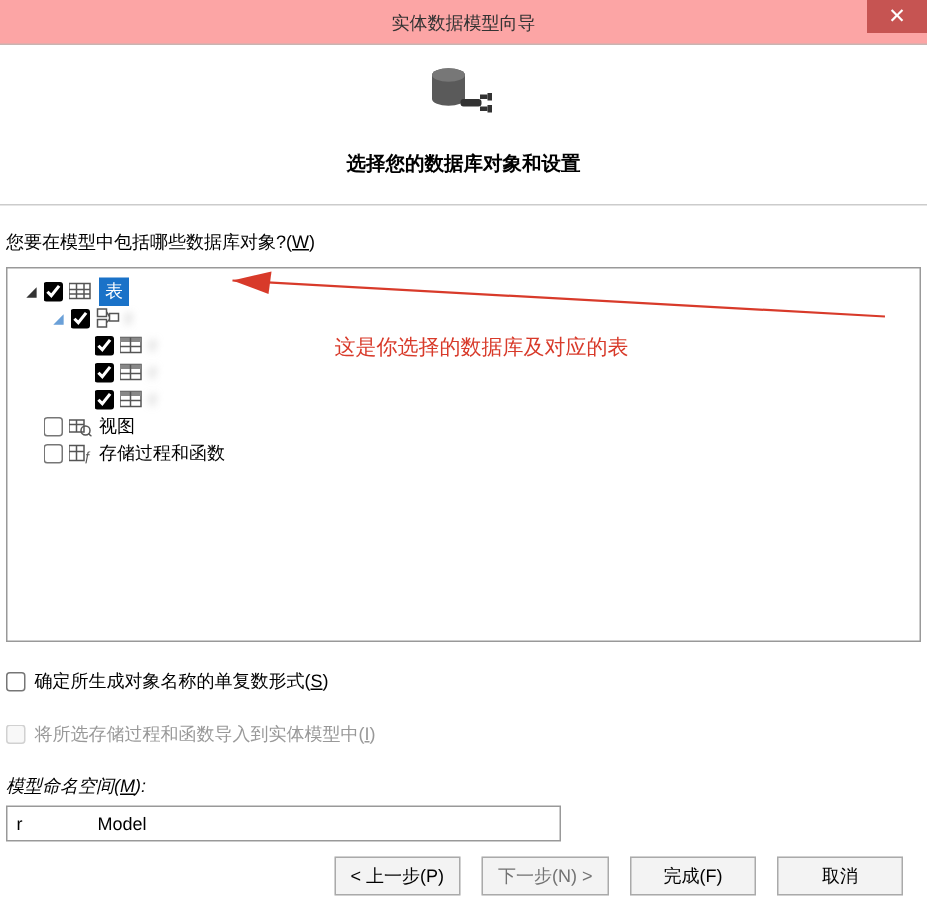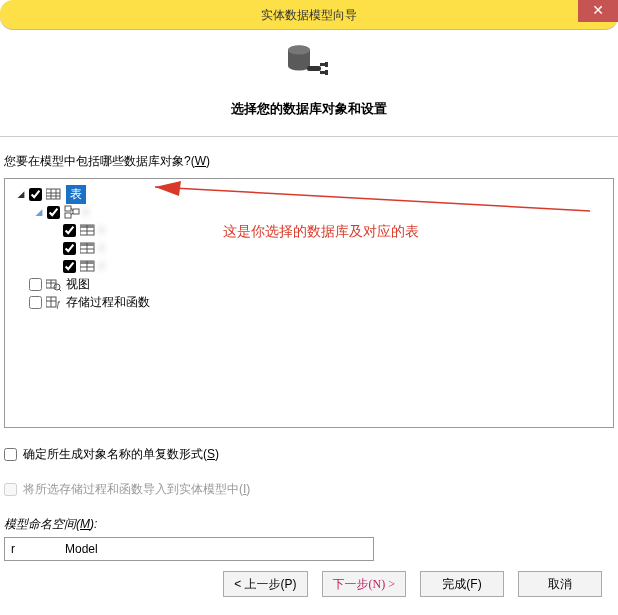--- a/index.html
+++ b/index.html
@@ -8,26 +8,25 @@
     font-family: "Microsoft YaHei", "SimSun", sans-serif;
     font-size: 12px;
     background: #fff;
     color: #000;
     width: 618px;
     height: 615px;
     overflow: hidden;
     position: relative;
   }
   .titlebar {
-    background: #fde047;
+    background: #fca5a5;
     height: 30px;
     line-height: 30px;
     position: relative;
     border-bottom: 1px solid #c9b4b1;
-    border-radius: 13px;
   }
   .titlebar-text {
     text-align: center;
     color: #333;
   }
   .close-btn {
     position: absolute;
     right: 0; top: 0;
     width: 40px; height: 22px;
     background: #c65452;
@@ -140,23 +139,22 @@
     min-width: 84px;
     height: 26px;
     border: 1px solid #aaa;
     background: #f3f3f3;
     font-size: 12px;
     font-family: inherit;
     cursor: pointer;
     padding: 0 10px;
   }
   .btn.disabled {
-    color: #be185d;
+    color: #737373;
     cursor: default;
-    font-family: Liberation Serif, serif;
   }
 </style>
 </head>
 <body>
 
 <div class="titlebar">
   <div class="titlebar-text">实体数据模型向导</div>
   <div class="close-btn">✕</div>
 </div>
 

